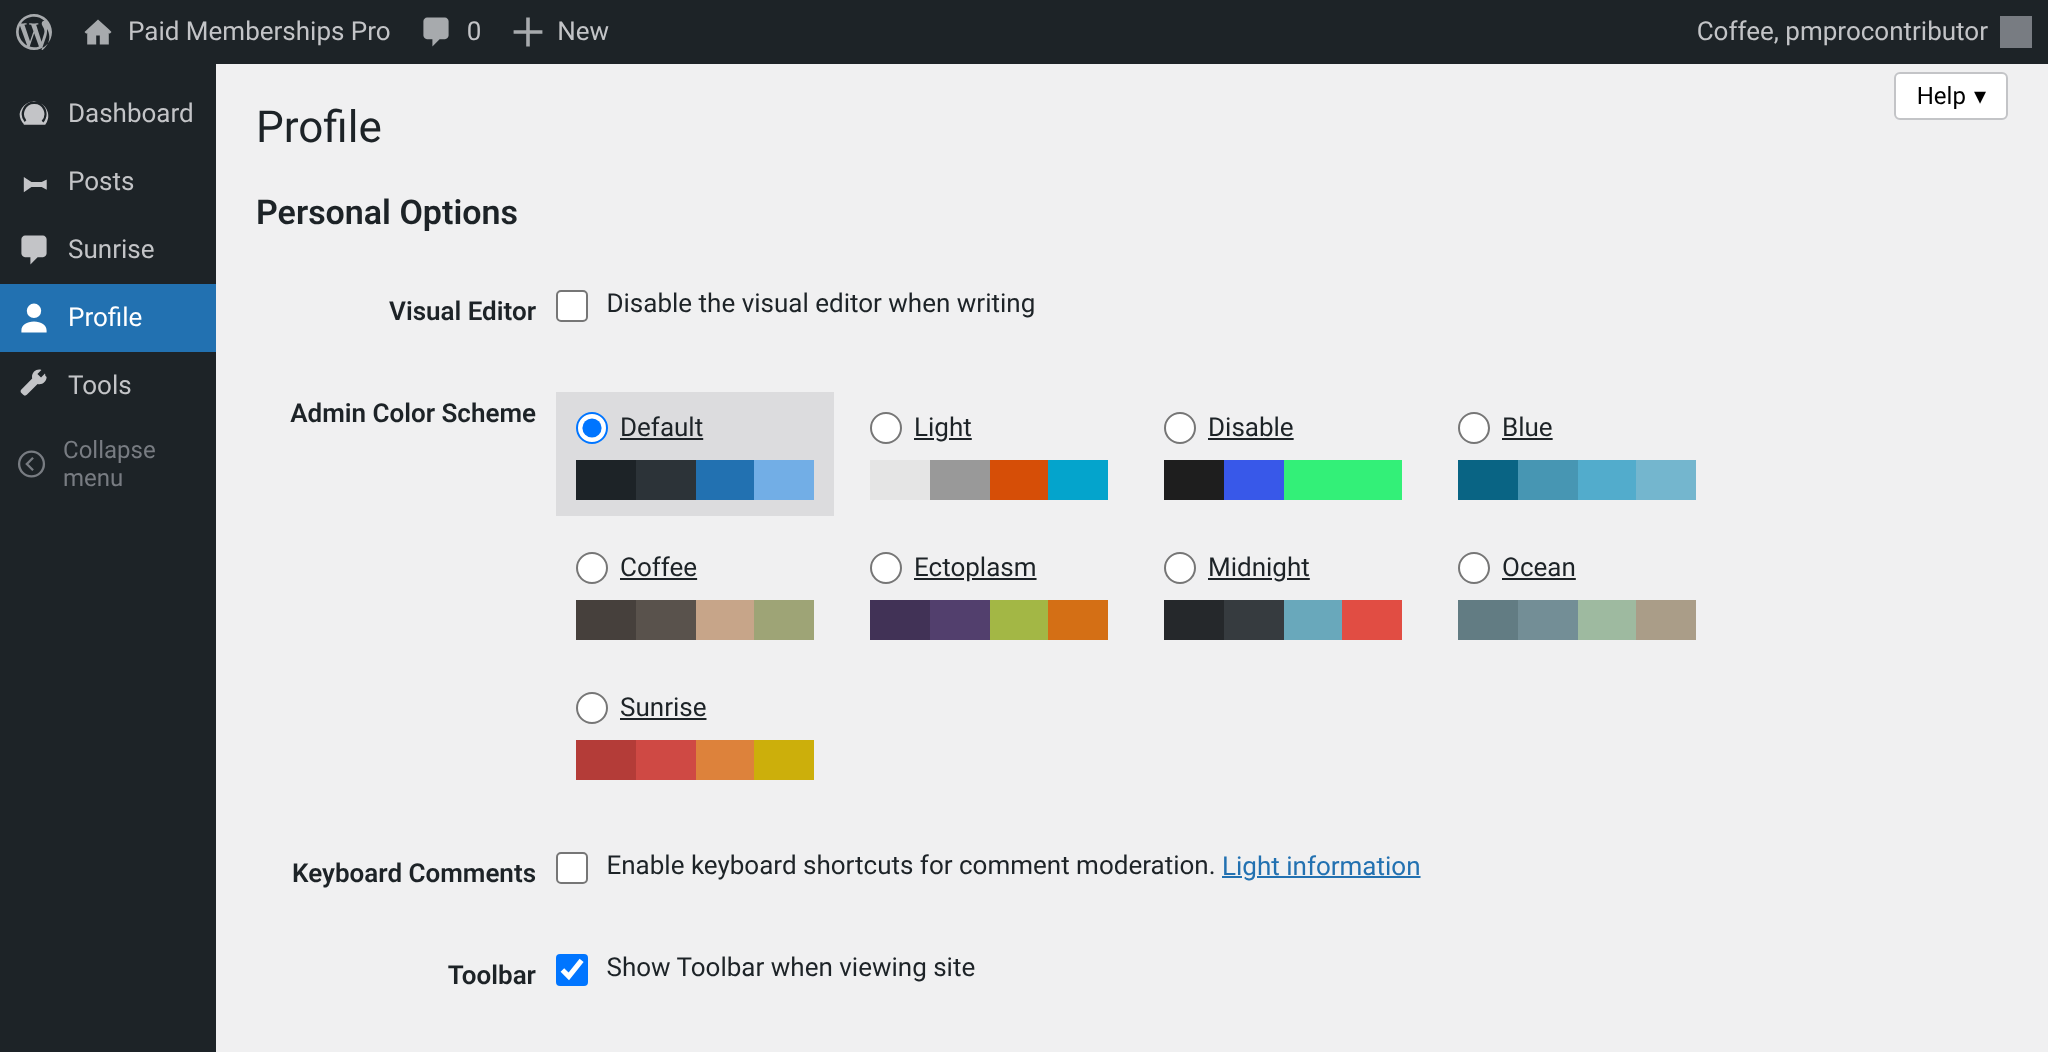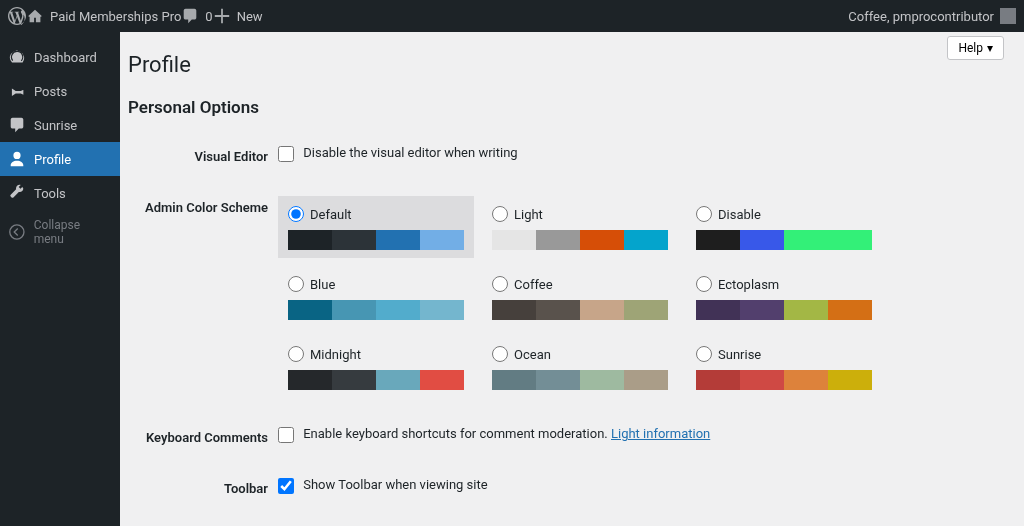--- a/index.html
+++ b/index.html
@@ -1,47 +1,47 @@
 <!DOCTYPE html>
 <html><head>
 <meta charset="utf-8">
 <style>
 * { margin: 0; padding: 0; box-sizing: border-box; font-family: -apple-system, BlinkMacSystemFont, "Segoe UI", Roboto, sans-serif; }
 body { background: #f0f0f1; color: #1d2327; font-size: 13px; }
 
 
 .adminbar { background: #1d2327; height: 32px; display: flex; align-items: center; color: #c3c4c7; font-size: 13px; padding: 0 8px; justify-content: space-between; }
-.adminbar-left, .adminbar-right { display: flex; align-items: center; }
+.adminbar-left, .adminbar-right { display: flex; align-items: center; gap: 14px; }
 .adminbar-item { display: flex; align-items: center; gap: 6px; cursor: pointer; }
 .adminbar svg { width: 18px; height: 18px; fill: #a7aaad; }
 .avatar { width: 16px; height: 16px; background: #787c82; display: inline-block; }
 
 
-.sidebar { position: fixed; left: 0; top: 32px; width: 120px; bottom: 0; background: #1d2327; color: #c3c4c7; font-size: 13px; padding-top: 8px; }
+.sidebar { position: fixed; left: 0; top: 32px; width: 108px; bottom: 0; background: #1d2327; color: #c3c4c7; font-size: 13px; padding-top: 8px; }
 .sidebar-item { display: flex; align-items: center; gap: 8px; padding: 8px 8px; cursor: pointer; position: relative; }
 .sidebar-item.active { background: #2271b1; color: #fff; }
 .sidebar-item.active::after { content: ""; position: absolute; right: -8px; top: 50%; margin-top: -8px; border: 8px solid transparent; border-right-color: #f0f0f1; }
 .sidebar-item svg { width: 18px; height: 18px; fill: currentColor; }
 .sidebar-item.collapse { color: #787c82; font-size: 12px; }
 
 
 .main { margin-left: 108px; padding: 10px 20px 40px; position: relative; }
 .help-btn { position: absolute; right: 20px; top: 4px; border: 1px solid #c3c4c7; background: #fff; padding: 4px 10px; font-size: 12px; border-radius: 3px; cursor: pointer; display:flex; align-items:center; gap:4px; }
 h1 { font-size: 22px; font-weight: 400; margin: 10px 0 20px; }
 h2 { font-size: 17px; font-weight: 600; margin: 18px 0 14px; }
 
 .form-table { width: 100%; border-collapse: collapse; }
 .form-table th { text-align: right; vertical-align: top; padding: 18px 10px 18px 0; width: 150px; font-weight: 600; font-size: 13px; }
 .form-table td { padding: 14px 10px 14px 0; vertical-align: top; }
 
 input[type=checkbox] { width: 16px; height: 16px; vertical-align: middle; margin-right: 6px; }
 input[type=radio] { width: 16px; height: 16px; vertical-align: middle; margin-right: 6px; }
 
 .color-schemes { display: flex; flex-wrap: wrap; gap: 8px; }
-.color-option { width: 196px; padding: 10px 10px 8px; border-radius: 0; cursor: pointer; }
+.color-option { width: 139px; padding: 10px 10px 8px; border-radius: 0; cursor: pointer; text-decoration: underline; }
 .color-option.selected { background: #dcdcde; }
 .color-option label { display: flex; align-items: center; font-size: 13px; margin-bottom: 8px; }
 .color-swatch { display: flex; height: 20px; }
 .color-swatch span { flex: 1; }
 
 a { color: #2271b1; text-decoration: underline; }
 </style>
 </head>
 <body>
 

